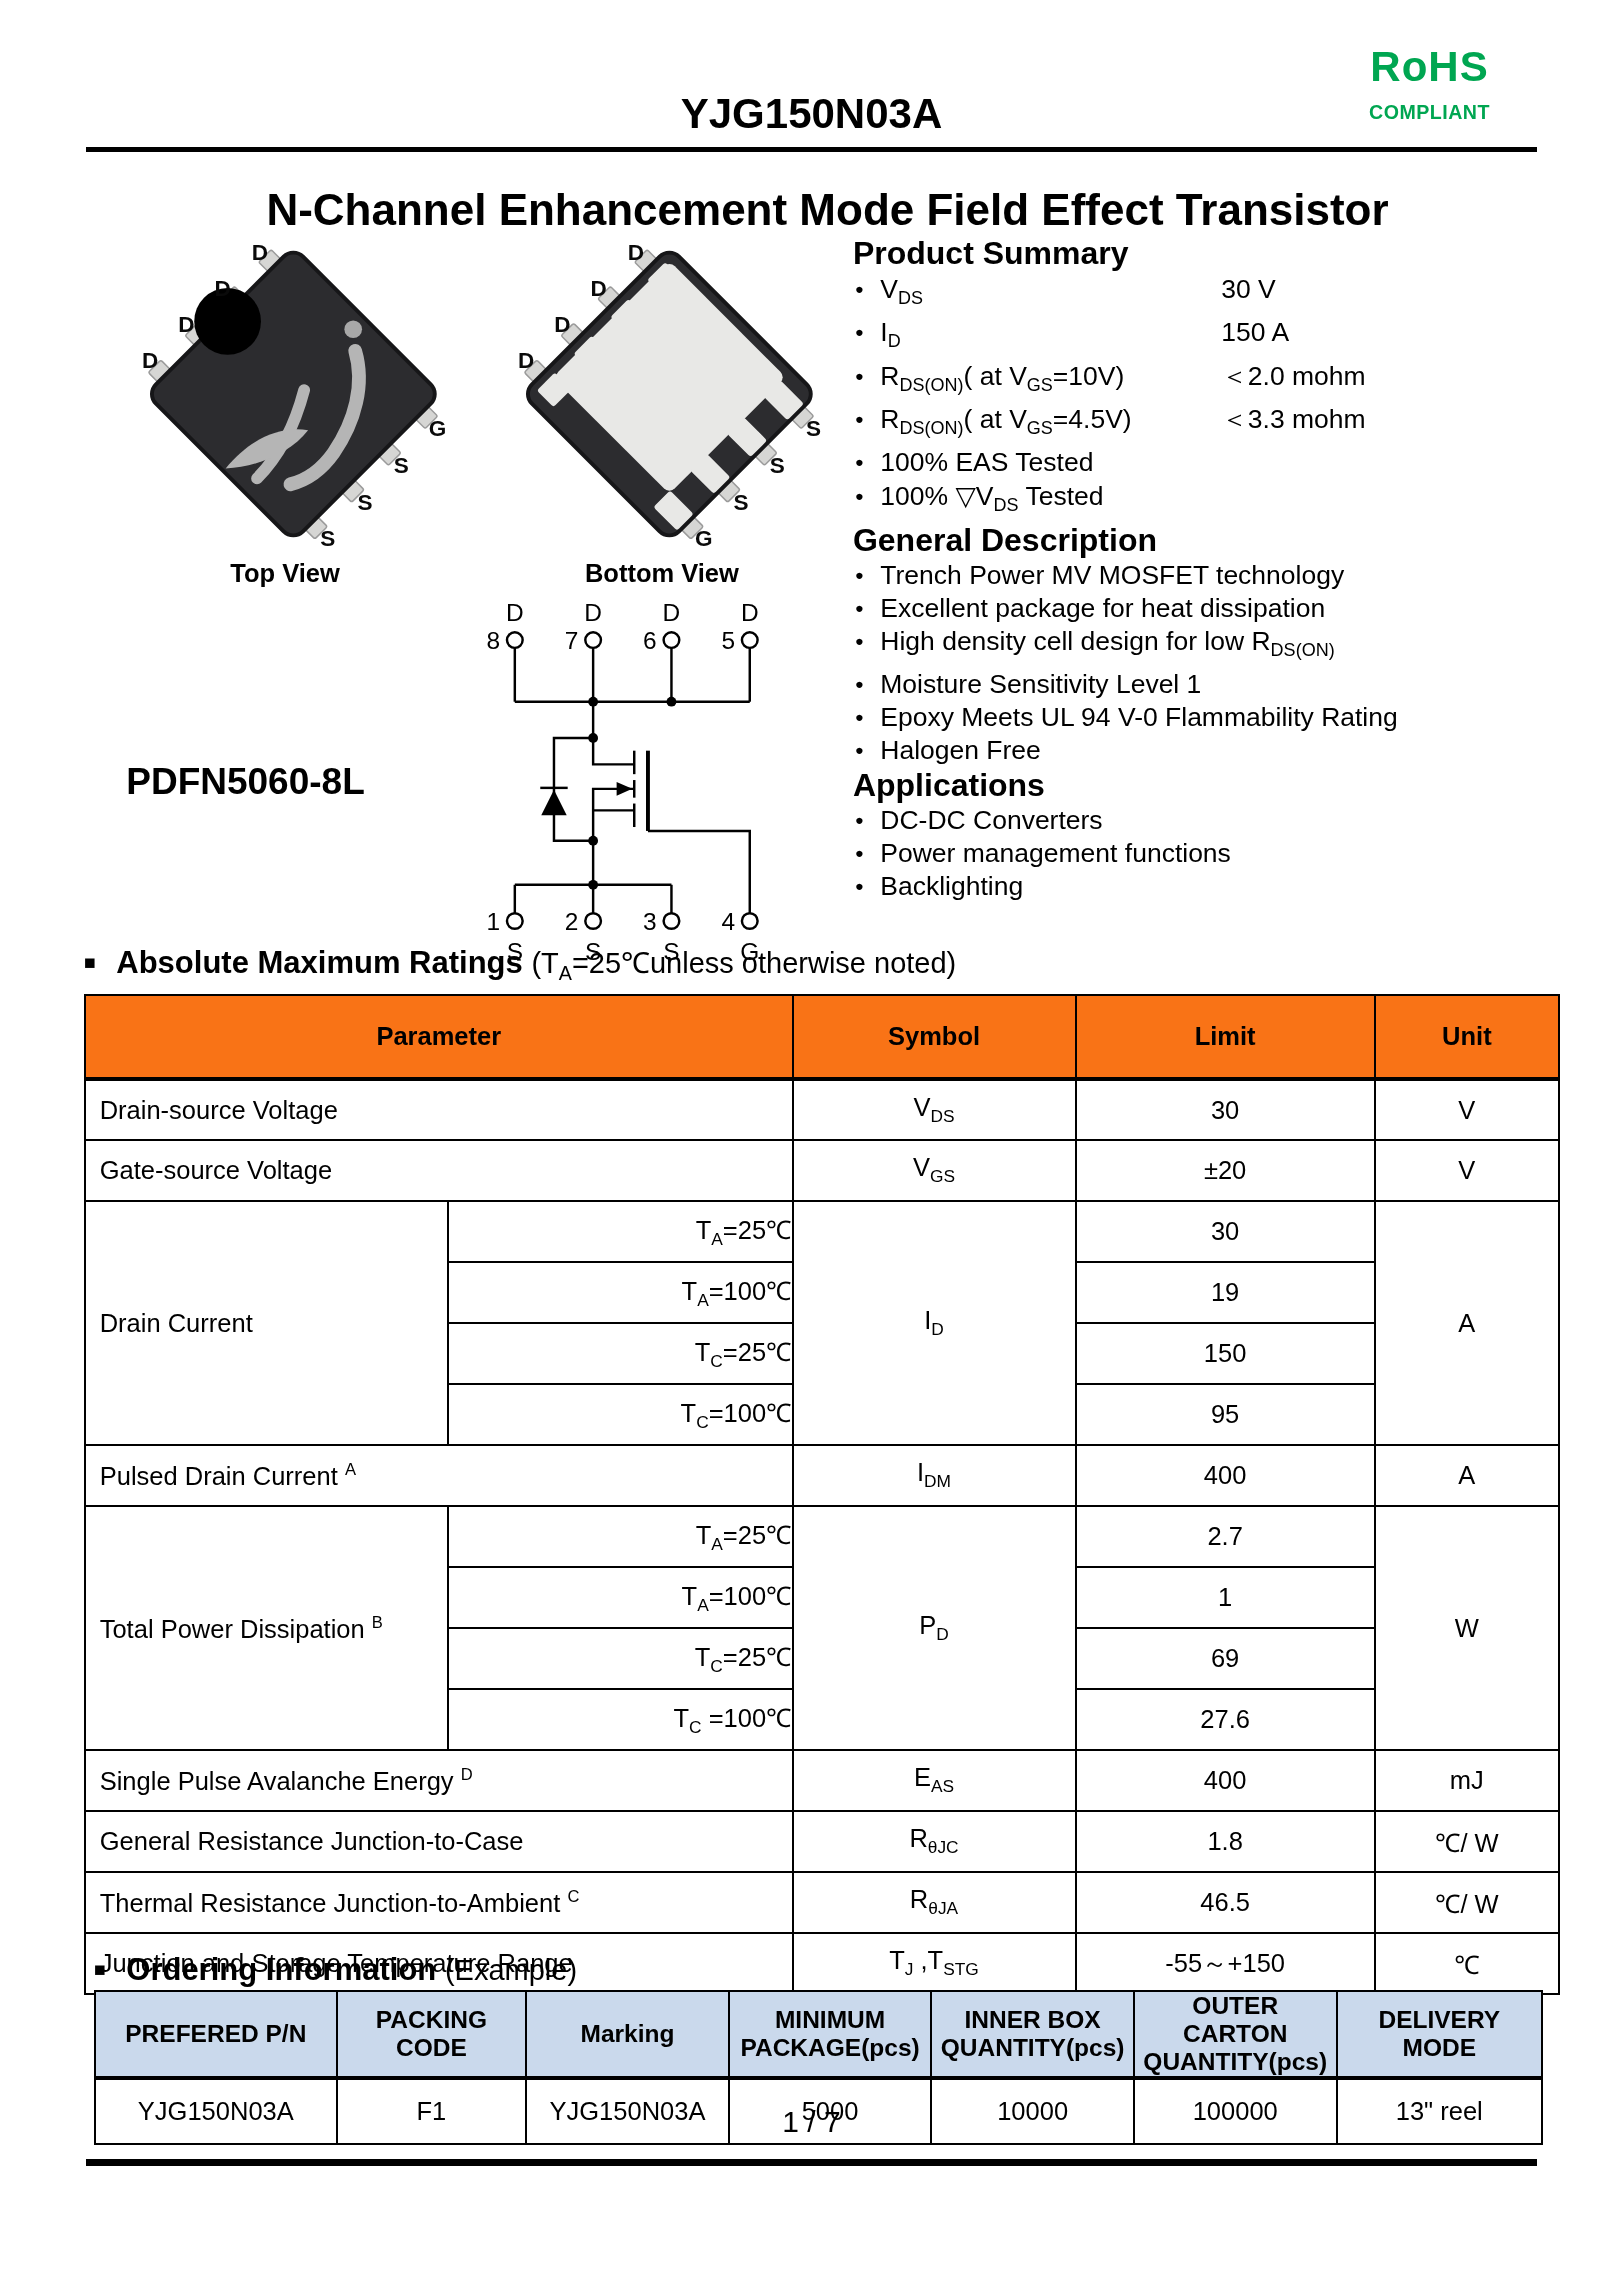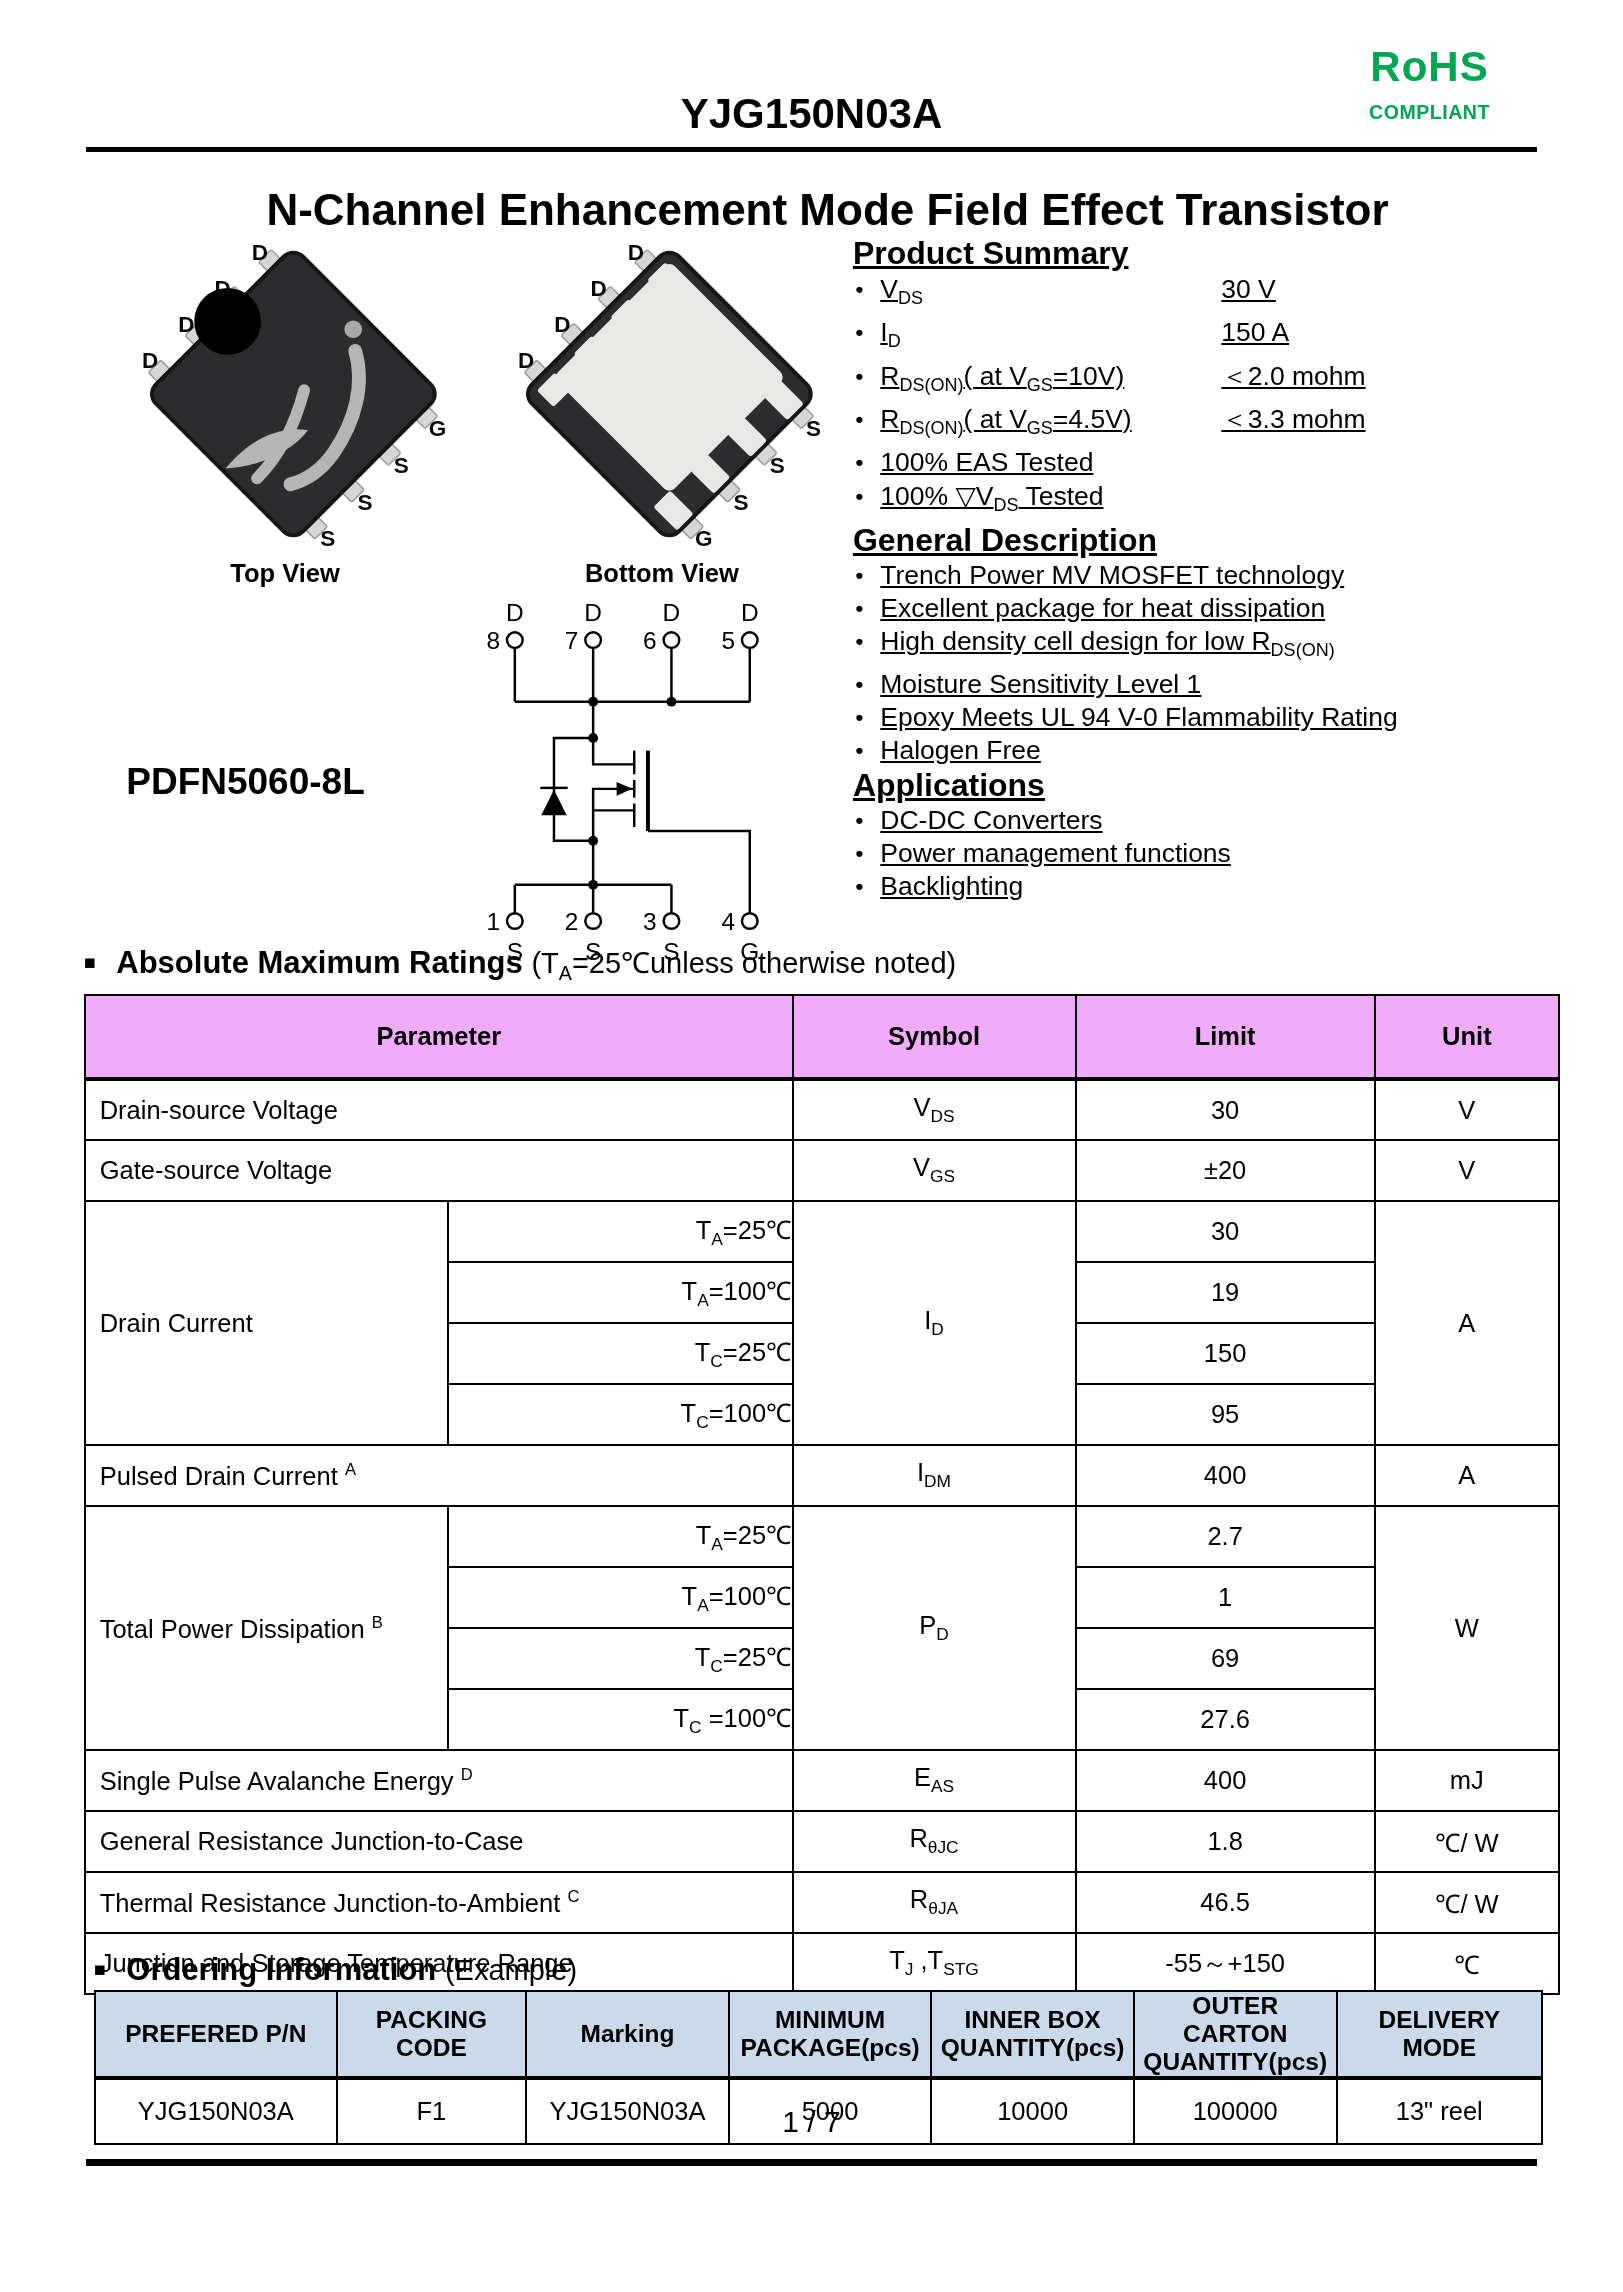--- a/index.html
+++ b/index.html
@@ -12,21 +12,21 @@
   .rohs-sub{font-size:19.6px;font-weight:bold;margin-top:9.8px;letter-spacing:0.5px;}
   .part-number{position:absolute;top:90px;left:0;width:100%;text-align:center;
                font-size:42px;font-weight:bold;}
   .header-rule{position:absolute;top:147px;left:86px;right:86px;height:4.9px;background:#000;}
   .main-title{position:absolute;top:169px;left:0;width:100%;text-align:center;
               font-size:44px;font-weight:bold;margin:16px;}
 
   
   .content{position:absolute;top:235px;left:84px;right:55px;display:flex;}
   .left-col{flex:0 0 765px;}
-  .right-col{flex:1;padding-left:3.9px;text-decoration:underline;}
+  .right-col{flex:1;padding-left:3.9px;}
 
   .pkg-row{display:flex;gap:9.8px;margin-left:17.6px;}
   .pkg-block{width:367px;text-align:center;}
   .pkg-caption{font-size:25.5px;font-weight:bold;margin-top:2px;}
   .schem-row{display:flex;align-items:center;margin-top:7.8px;}
   .pkg-name{flex:0 0 323px;text-align:center;font-size:37px;font-weight:bold;}
 
   .pinstub{fill:#d6d6d4;stroke:#9b9b9b;stroke-width:1.5;}
   .pkg-body{fill:#2c2c2f;stroke:#161618;stroke-width:4;}
   .pkg-pad{fill:#e8e8e6;}
@@ -63,21 +63,21 @@
   .ord-heading{top:1952px;left:94px;}
 
   
   table{border-collapse:collapse;table-layout:fixed;}
   .abs-table{position:absolute;top:994px;left:84px;width:1476px;border:2.9px solid #000;}
   .abs-table th,.abs-table td{border-left:2px solid #000;border-right:2px solid #000;
       border-top:2.9px solid #000;border-bottom:2.9px solid #000;font-size:25.5px;
       vertical-align:middle;padding:0;}
   .abs-table tr{height:61px;}
   .abs-table tr.head{height:84px;}
-  .abs-table th{background:#f0abfc;font-weight:bold;border-bottom-width:4.9px;text-align:center;}
+  .abs-table th{background:#f97316;font-weight:bold;border-bottom-width:4.9px;text-align:center;}
   .abs-table .param{text-align:left;padding-left:13.7px;}
   .abs-table .cond{text-align:right;padding-left:15.7px;}
   .abs-table .c{text-align:center;}
 
   .ord-table{position:absolute;top:1990px;left:94px;width:1449px;border:2.9px solid #000;}
   .ord-table th{background:#cad9ec;font-weight:bold;font-size:24.5px;line-height:28px;
       border:2.9px solid #000;border-bottom:4.9px solid #000;height:65px;text-align:center;
       vertical-align:middle;padding:0 2px;}
   .ord-table td{border:2.9px solid #000;height:61px;text-align:center;font-size:25.5px;
       vertical-align:middle;}

